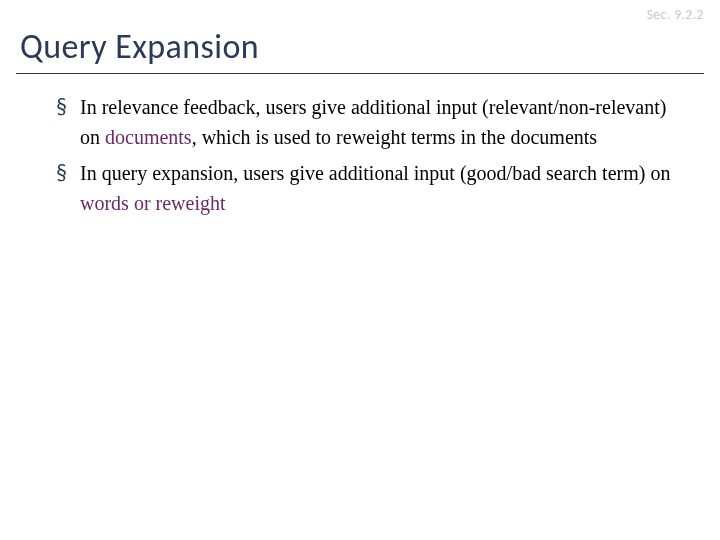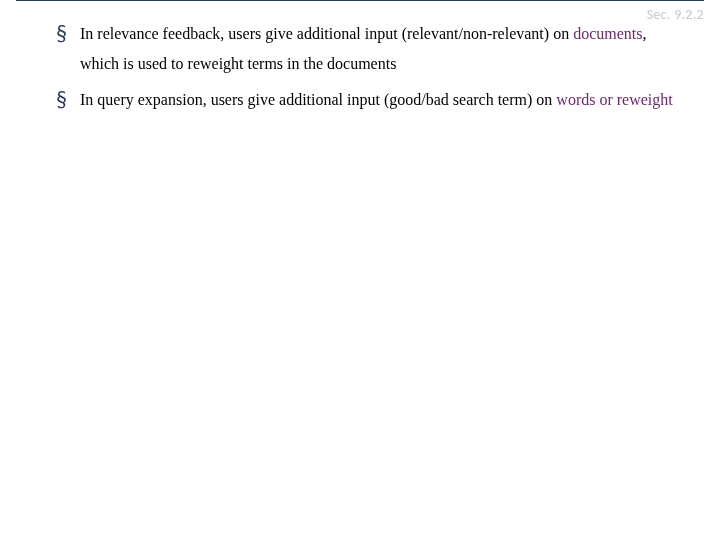--- a/index.html
+++ b/index.html
@@ -51,35 +51,36 @@
     font-family: Calibri, Arial, sans-serif;
     font-size: 22px;
     line-height: 30px;
     color: #2b3a57;
     width: 18px;
     flex: 0 0 18px;
     text-align: left;
     margin-right: 6px;
   }
   .bul .txt {
-    font-size: 16px;
+    font-size: 20px;
     line-height: 30px;
     font-family: 'Times New Roman', Times, serif;
   }
   .accent {
     color: #6a2a6a;
   }
 </style>
 </head>
 <body>
 
 <div class="slide">
 
   <div class="sec-label">Sec. 9.2.2</div>
 
+  <div class="title">Query Expansion</div>
   <hr class="title-rule">
 
   <div class="body">
 
     <div class="bul">
       <div class="mark">§</div>
       <div class="txt">
         <span>In relevance feedback, users give additional input (relevant/non-relevant) on </span><span class="accent">documents</span><span>, which is used to reweight terms in the documents</span>
       </div>
     </div>

